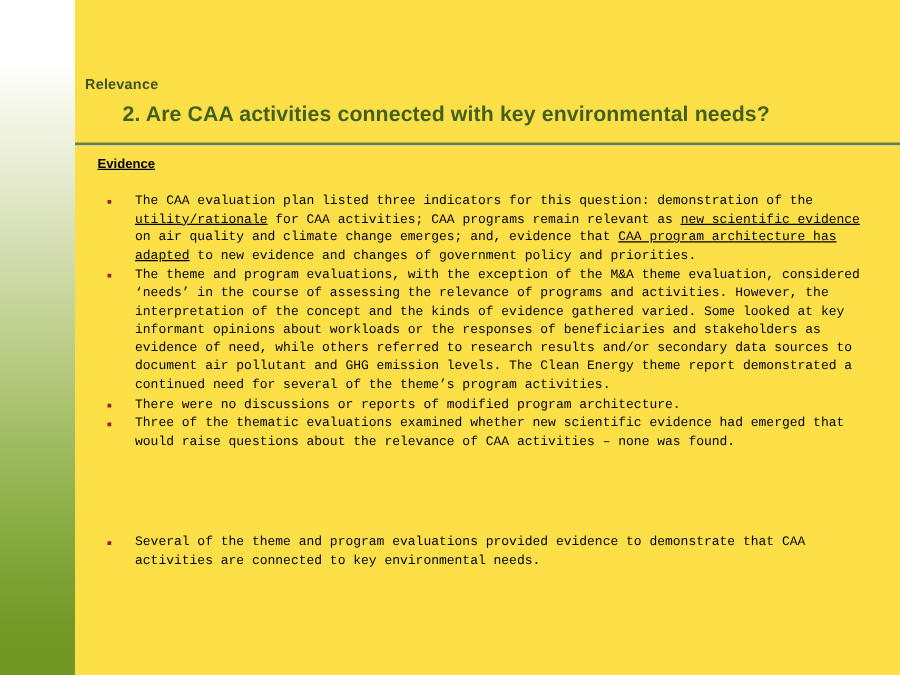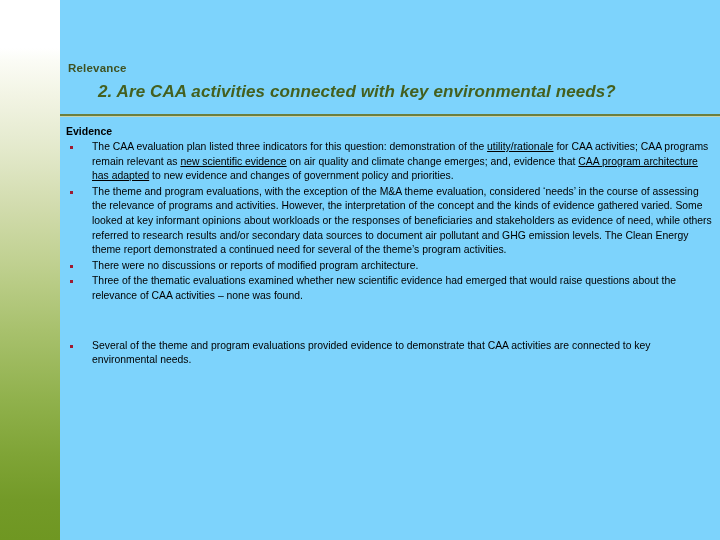--- a/index.html
+++ b/index.html
@@ -13,21 +13,21 @@
     font-family: "Liberation Sans", sans-serif;
     overflow: hidden;
     position: relative;
   }
 
   .slide {
     position: absolute;
     inset: 0;
     width: 720px;
     height: 540px;
-    background: #7dd3fc;
+    background: #fde047;
   }
 
   
   .left-bar {
     position: absolute;
     left: 0;
     top: 0;
     width: 60px;
     height: 540px;
     background: linear-gradient(to bottom,
@@ -57,21 +57,20 @@
   }
   .slide-title {
     position: absolute;
     left: 98px;
     top: 82px;
     font-size: 17px;
     font-weight: bold;
     color: #44601f;
     letter-spacing: 0.1px;
     white-space: nowrap;
-    font-style: italic;
   }
   .title-rule {
     position: absolute;
     left: 60px;
     top: 114px;
     width: 660px;
     height: 2px;
     background: #6c7f3e;
   }
   .title-rule-soft {
@@ -87,27 +86,29 @@
   .body-area {
     position: absolute;
     left: 66px;
     top: 124px;
     width: 648px;
   }
   .section-head {
     font-size: 10.5px;
     font-weight: bold;
     color: #000000;
-    margin: 0 0 2px 0;
+    margin: 0 0 2px 12px;
     line-height: 14px;
+    text-decoration: underline;
   }
   ul.bullets {
     list-style: none;
-    margin: 0;
+    margin: 16px;
     padding: 0;
+    font-family: Liberation Mono, monospace;
   }
   ul.bullets > li {
     position: relative;
     padding-left: 26px;
     margin: 0 0 1px 0;
     font-size: 10.4px;
     line-height: 14.6px;
     color: #000000;
     text-align: left;
   }

